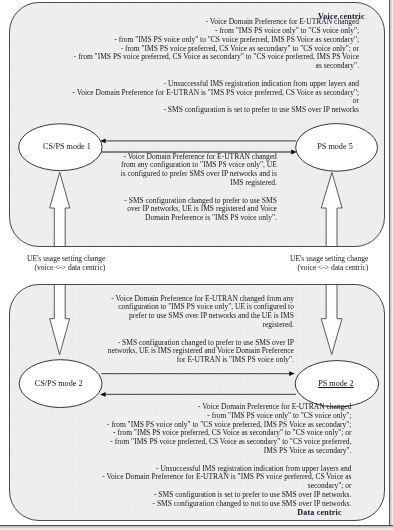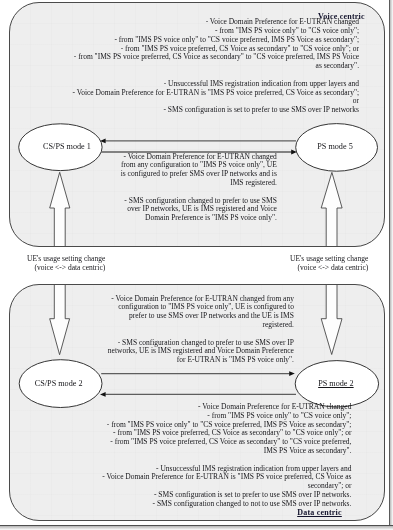--- a/index.html
+++ b/index.html
@@ -69,21 +69,21 @@
 </style>
 </head>
 <body>
 
 <div id="stage">
 
   <div class="panel" id="panel-voice"></div>
   <div class="panel" id="panel-data"></div>
 
   <div class="corner-label" style="left:318px; top:12.2px;">Voice centric</div>
-  <div class="corner-label" style="left:297.2px; top:507.6px;text-decoration:underline;">Data centric</div>
+  <div class="corner-label" style="left:297.2px; top:507.6px;">Data centric</div>
 
   <svg class="overlay" viewBox="0 0 393 530">
     <defs>
       <marker id="ah" markerWidth="7" markerHeight="7" refX="5.0" refY="3.5" orient="auto" markerUnits="userSpaceOnUse">
         <path d="M0,1.55 L5.0,3.5 L0,5.45 z" fill="#121212"></path>
       </marker>
       <clipPath id="panels">
         <rect x="9" y="1.6" width="376" height="245.2" rx="30" ry="30"></rect>
         <rect x="9" y="284.2" width="376" height="236.5" rx="30" ry="30"></rect>
       </clipPath>

